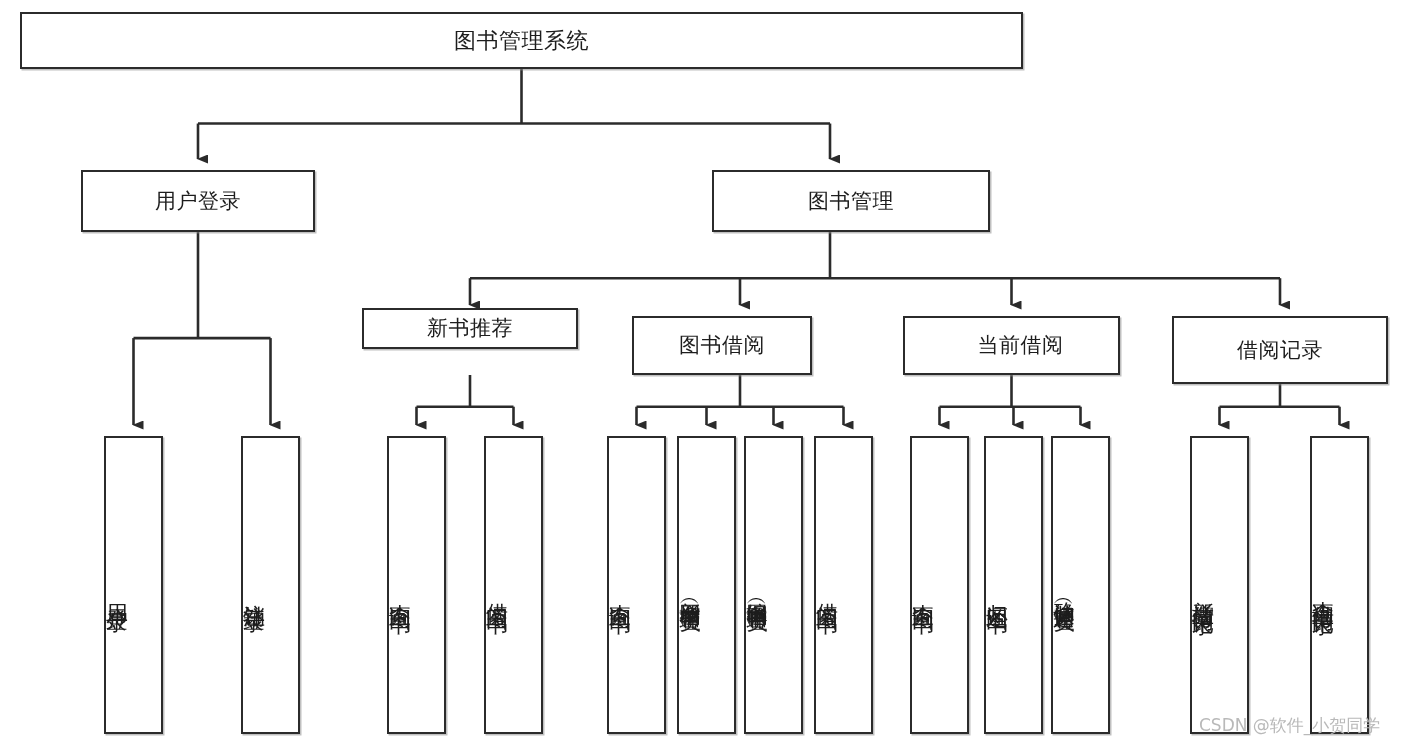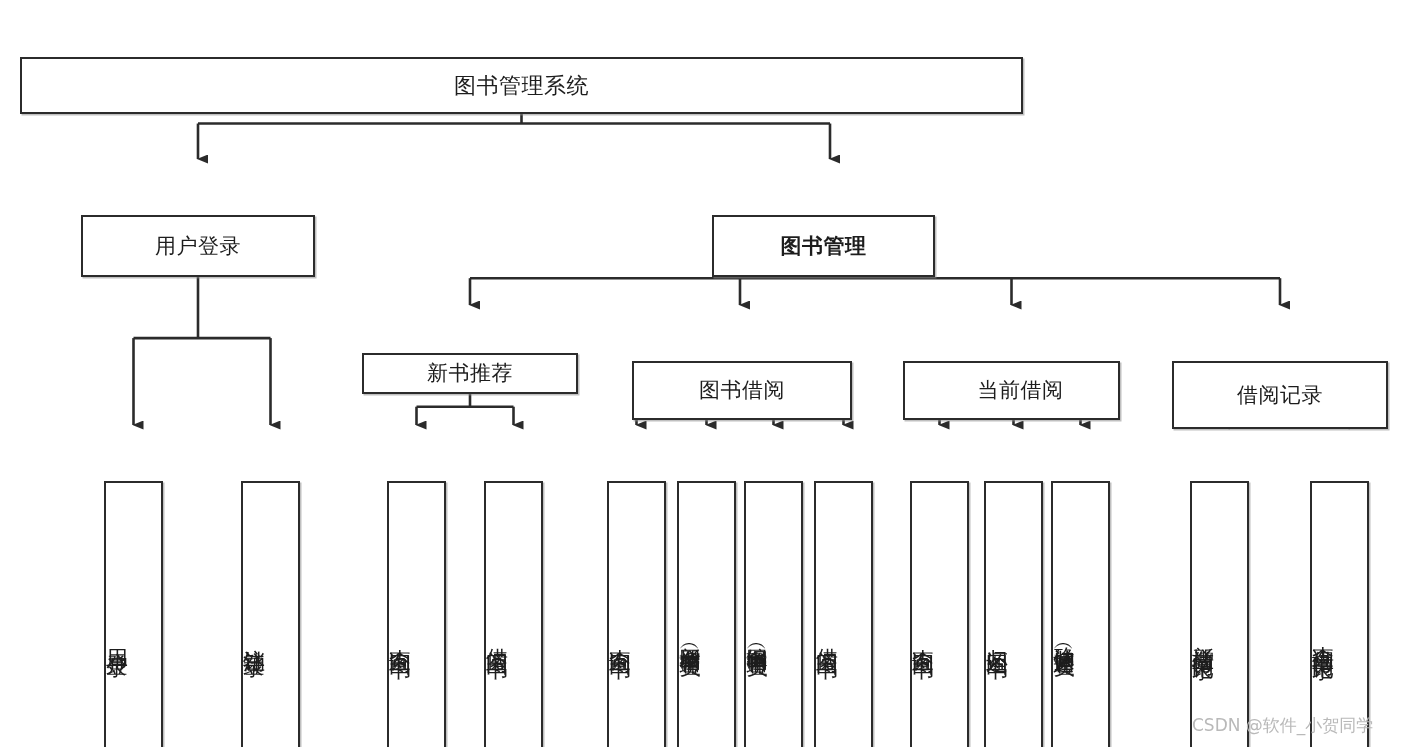--- a/index.html
+++ b/index.html
@@ -29,21 +29,20 @@
   .node {
     position: absolute;
     box-sizing: border-box;
     background: #ffffff;
     border: 2px solid #2b2b2b;
     display: flex;
     align-items: center;
     justify-content: center;
     box-shadow: 1.5px 1.5px 0 rgba(140,140,140,0.55);
     z-index: 2;
-    margin-top: 45px;
   }
   .node-label {
     color: #1d1d1d;
     text-align: center;
     line-height: 1.16;
     letter-spacing: 0.5px;
     white-space: nowrap;
   }
   .node.horizontal .node-label {
     font-size: 21px;
@@ -70,20 +69,21 @@
   }
   .watermark {
     position: absolute;
     left: 1192px;
     top: 714px;
     font-size: 17px;
     color: #b9b9b9;
     white-space: nowrap;
     z-index: 5;
     font-family: "DejaVu Sans", "Liberation Sans", sans-serif;
+    padding-left: 7px;
   }
 </style>
 </head>
 <body>
 
 <div id="diagram-root">
 
   <svg id="connector-layer" viewBox="0 0 1405 747" width="1405" height="747" xmlns="http://www.w3.org/2000/svg">
     <defs>
       <marker id="arrowhead" markerWidth="9" markerHeight="11" refX="4.5" refY="10" orient="auto" markerUnits="userSpaceOnUse">
@@ -127,27 +127,27 @@
       </g>
   </svg>
 
   <div id="node-layer">
       <div class="node horizontal root" style="left: 20px; top: 12px; width: 1003px; height: 57px;">
         <span class="node-label">图书管理系统</span>
       </div>
       <div class="node horizontal" style="left: 81px; top: 170px; width: 234px; height: 62px;">
         <span class="node-label">用户登录</span>
       </div>
-      <div class="node horizontal" style="left: 712px; top: 170px; width: 223px; height: 62px; font-weight: bold;">
+      <div class="node horizontal" style="left: 712px; top: 170px; width: 278px; height: 62px;">
         <span class="node-label">图书管理</span>
       </div>
       <div class="node horizontal" style="left: 362px; top: 308px; width: 216px; height: 41px;">
         <span class="node-label">新书推荐</span>
       </div>
-      <div class="node horizontal" style="left: 632px; top: 316px; width: 220px; height: 59px;">
+      <div class="node horizontal" style="left: 632px; top: 316px; width: 180px; height: 59px;">
         <span class="node-label">图书借阅</span>
       </div>
       <div class="node horizontal" style="left: 903px; top: 316px; width: 217px; height: 59px; padding-left: 18px;">
         <span class="node-label">当前借阅</span>
       </div>
       <div class="node horizontal" style="left: 1172px; top: 316px; width: 216px; height: 68px;">
         <span class="node-label">借阅记录</span>
       </div>
       <div class="node vertical" style="left: 104px; top: 436px; width: 59px; height: 298px;">
         <span class="node-label">用户登录</span>

